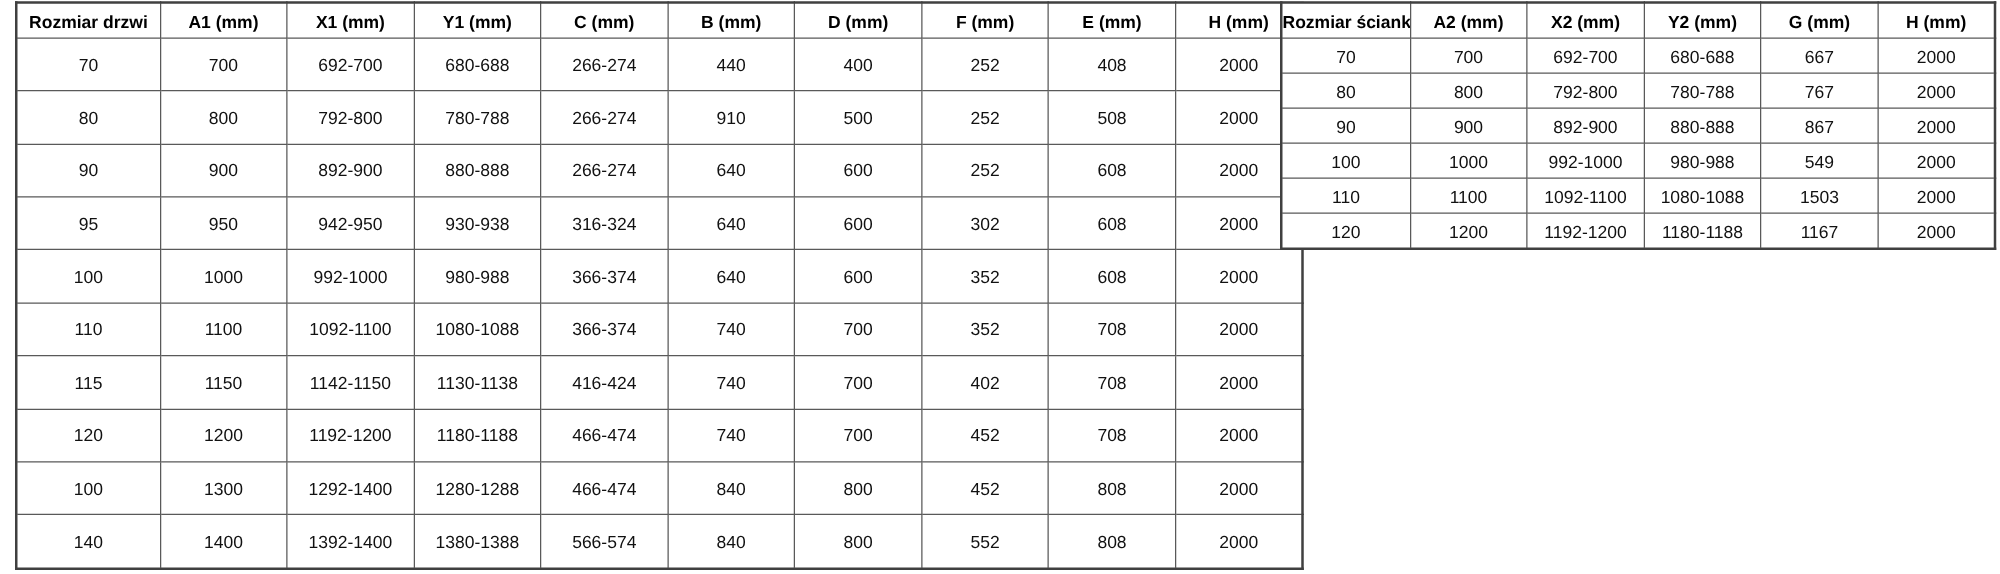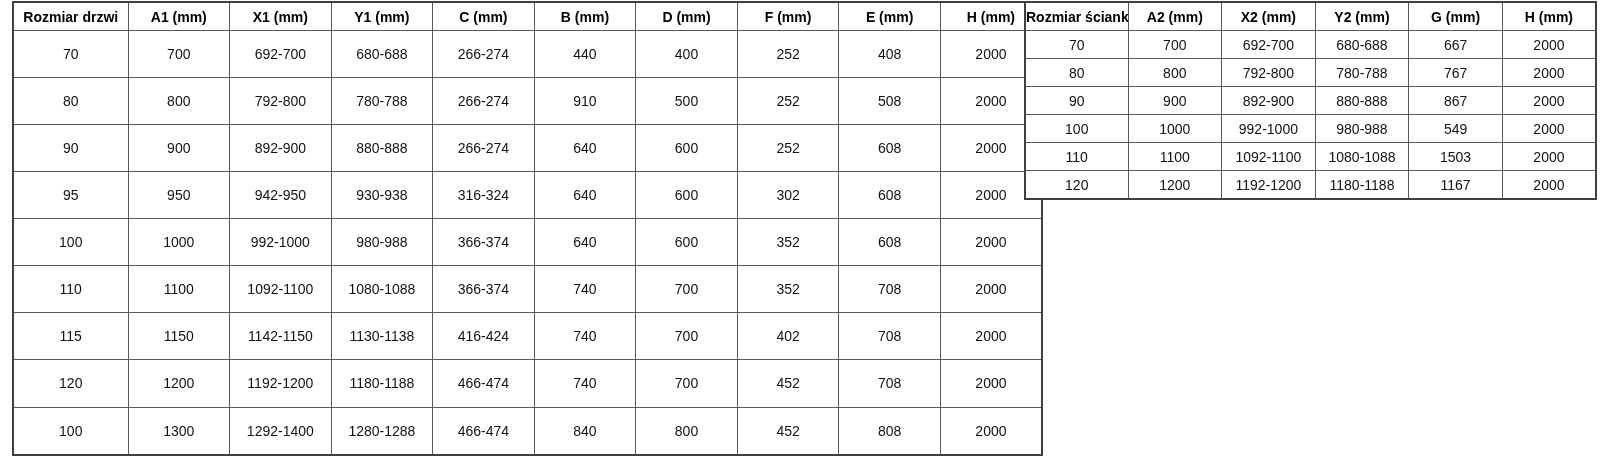--- a/index.html
+++ b/index.html
@@ -187,20 +187,32 @@
         <td>1300</td>
         <td>1292-1400</td>
         <td>1280-1288</td>
         <td>466-474</td>
         <td>840</td>
         <td>800</td>
         <td>452</td>
         <td>808</td>
         <td>2000</td>
       </tr>
+      <tr>
+        <td>140</td>
+        <td>1400</td>
+        <td>1392-1400</td>
+        <td>1380-1388</td>
+        <td>566-574</td>
+        <td>840</td>
+        <td>800</td>
+        <td>552</td>
+        <td>808</td>
+        <td>2000</td>
+      </tr>
     </tbody>
 </table>
 
 <table class="spec" id="walls-table">
   <colgroup>
     <col class="first">
       <col>
       <col>
       <col>
       <col>

